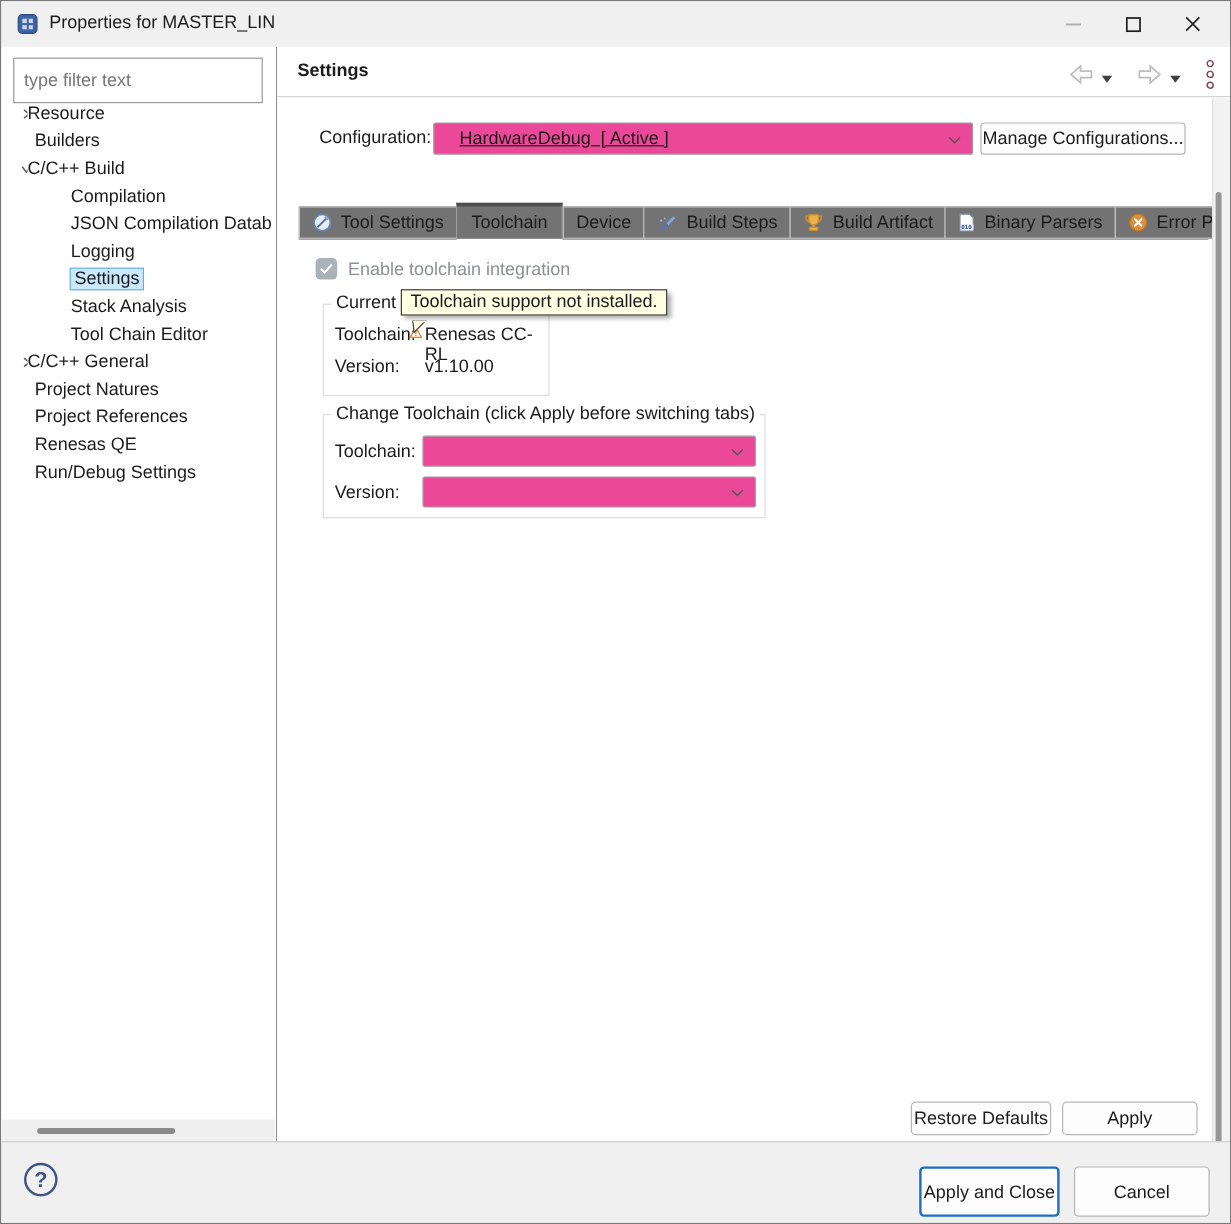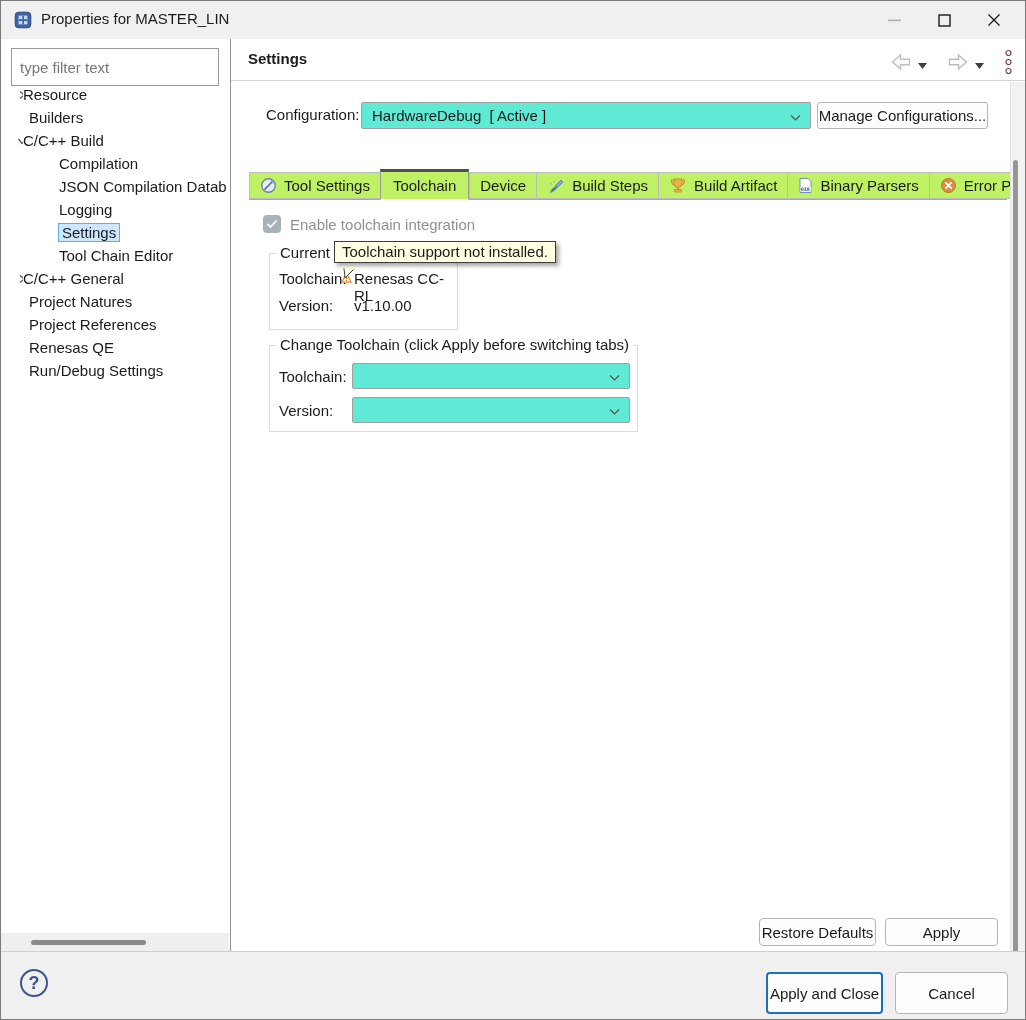--- a/index.html
+++ b/index.html
@@ -30,29 +30,29 @@
 
   
   .content { position:absolute; top:38px; left:230px; right:0; bottom:68px; background:#ffffff; }
   .content-header { position:absolute; top:0; left:0; right:0; height:42px; border-bottom:1px solid #d2d2d2; background:#fff; }
   .page-title { position:absolute; left:17px; top:11px; font-weight:bold; font-size:15px; }
   .nav-tools { position:absolute; right:12px; top:10px; display:flex; align-items:center; gap:6px; }
   .nav-tools .gap { width:8px; }
 
   .config-row { position:absolute; top:63px; left:0; right:0; height:27px; }
   .config-label { position:absolute; left:35px; top:4px; }
-  .combo { border:1px solid #a0a0a0; background:#5eead4; border-radius:2px; display:flex; align-items:center; padding:0 10px; position:relative; cursor:default; }
+  .combo { border:1px solid #a0a0a0; background:#ec4899; border-radius:2px; display:flex; align-items:center; padding:0 21px; position:relative; cursor:default;text-decoration:underline; }
   .combo .val { white-space:pre; }
   .combo .cchev { position:absolute; right:9px; top:50%; transform:translateY(-50%); }
   .config-combo { position:absolute; left:130px; top:0; width:450px; height:27px; }
   .manage-btn { position:absolute; left:586px; top:0; width:171px; height:27px; background:#fdfdfd; border:1px solid #b5b5b5; border-radius:3px; font-family:inherit; font-size:15px; color:#1b1b1b; cursor:default; }
 
   
   .tab-strip { position:absolute; left:18px; right:18px; top:130px; height:31px; display:flex; align-items:flex-end; border-bottom:1px solid #a6a6a6; }
-  .tab { height:27px; display:flex; align-items:center; gap:7px; padding:0 10px; background:#bef264; border:1px solid #bdbdbd; border-right:none; font-size:15px; white-space:nowrap; cursor:default; }
+  .tab { height:27px; display:flex; align-items:center; gap:7px; padding:0 10px; background:#737373; border:1px solid #bdbdbd; border-right:none; font-size:15px; white-space:nowrap; cursor:default; }
   .tab:last-of-type { border-right:1px solid #bdbdbd; }
   .tab.active { height:31px; border:1px solid #9a9a9a; border-top:3px solid #4f4f4f; border-bottom:1px solid #fff; margin-bottom:-1px; z-index:2; padding:0 12px; }
   .tab .ticon { display:flex; align-items:center; }
 
   
   .check-row { position:absolute; left:32px; top:176px; display:flex; align-items:center; gap:9px; }
   .checkbox { width:18px; height:18px; border-radius:4px; background:#a9b2b7; display:flex; align-items:center; justify-content:center; }
   .check-label { color:#8d9195; }
 
   .groupbox { position:absolute; border:1px solid #dcdcdc; background:#fff; }
@@ -146,20 +146,23 @@
       <div class="tree-item l1">
         <span class="lbl">JSON Compilation Datab</span>
       </div>
       <div class="tree-item l1">
         <span class="lbl">Logging</span>
       </div>
       <div class="tree-item l1">
         <span class="lbl sel">Settings</span>
       </div>
       <div class="tree-item l1">
+        <span class="lbl">Stack Analysis</span>
+      </div>
+      <div class="tree-item l1">
         <span class="lbl">Tool Chain Editor</span>
       </div>
       <div class="tree-item l0">
         <span class="chev">
             <svg width="10" height="10">
               <polyline points="3,1.5 7.5,5 3,8.5" fill="none" stroke="#5f5f5f" stroke-width="1.3"></polyline>
             </svg>
           </span>
         <span class="lbl">C/C++ General</span>
       </div>

